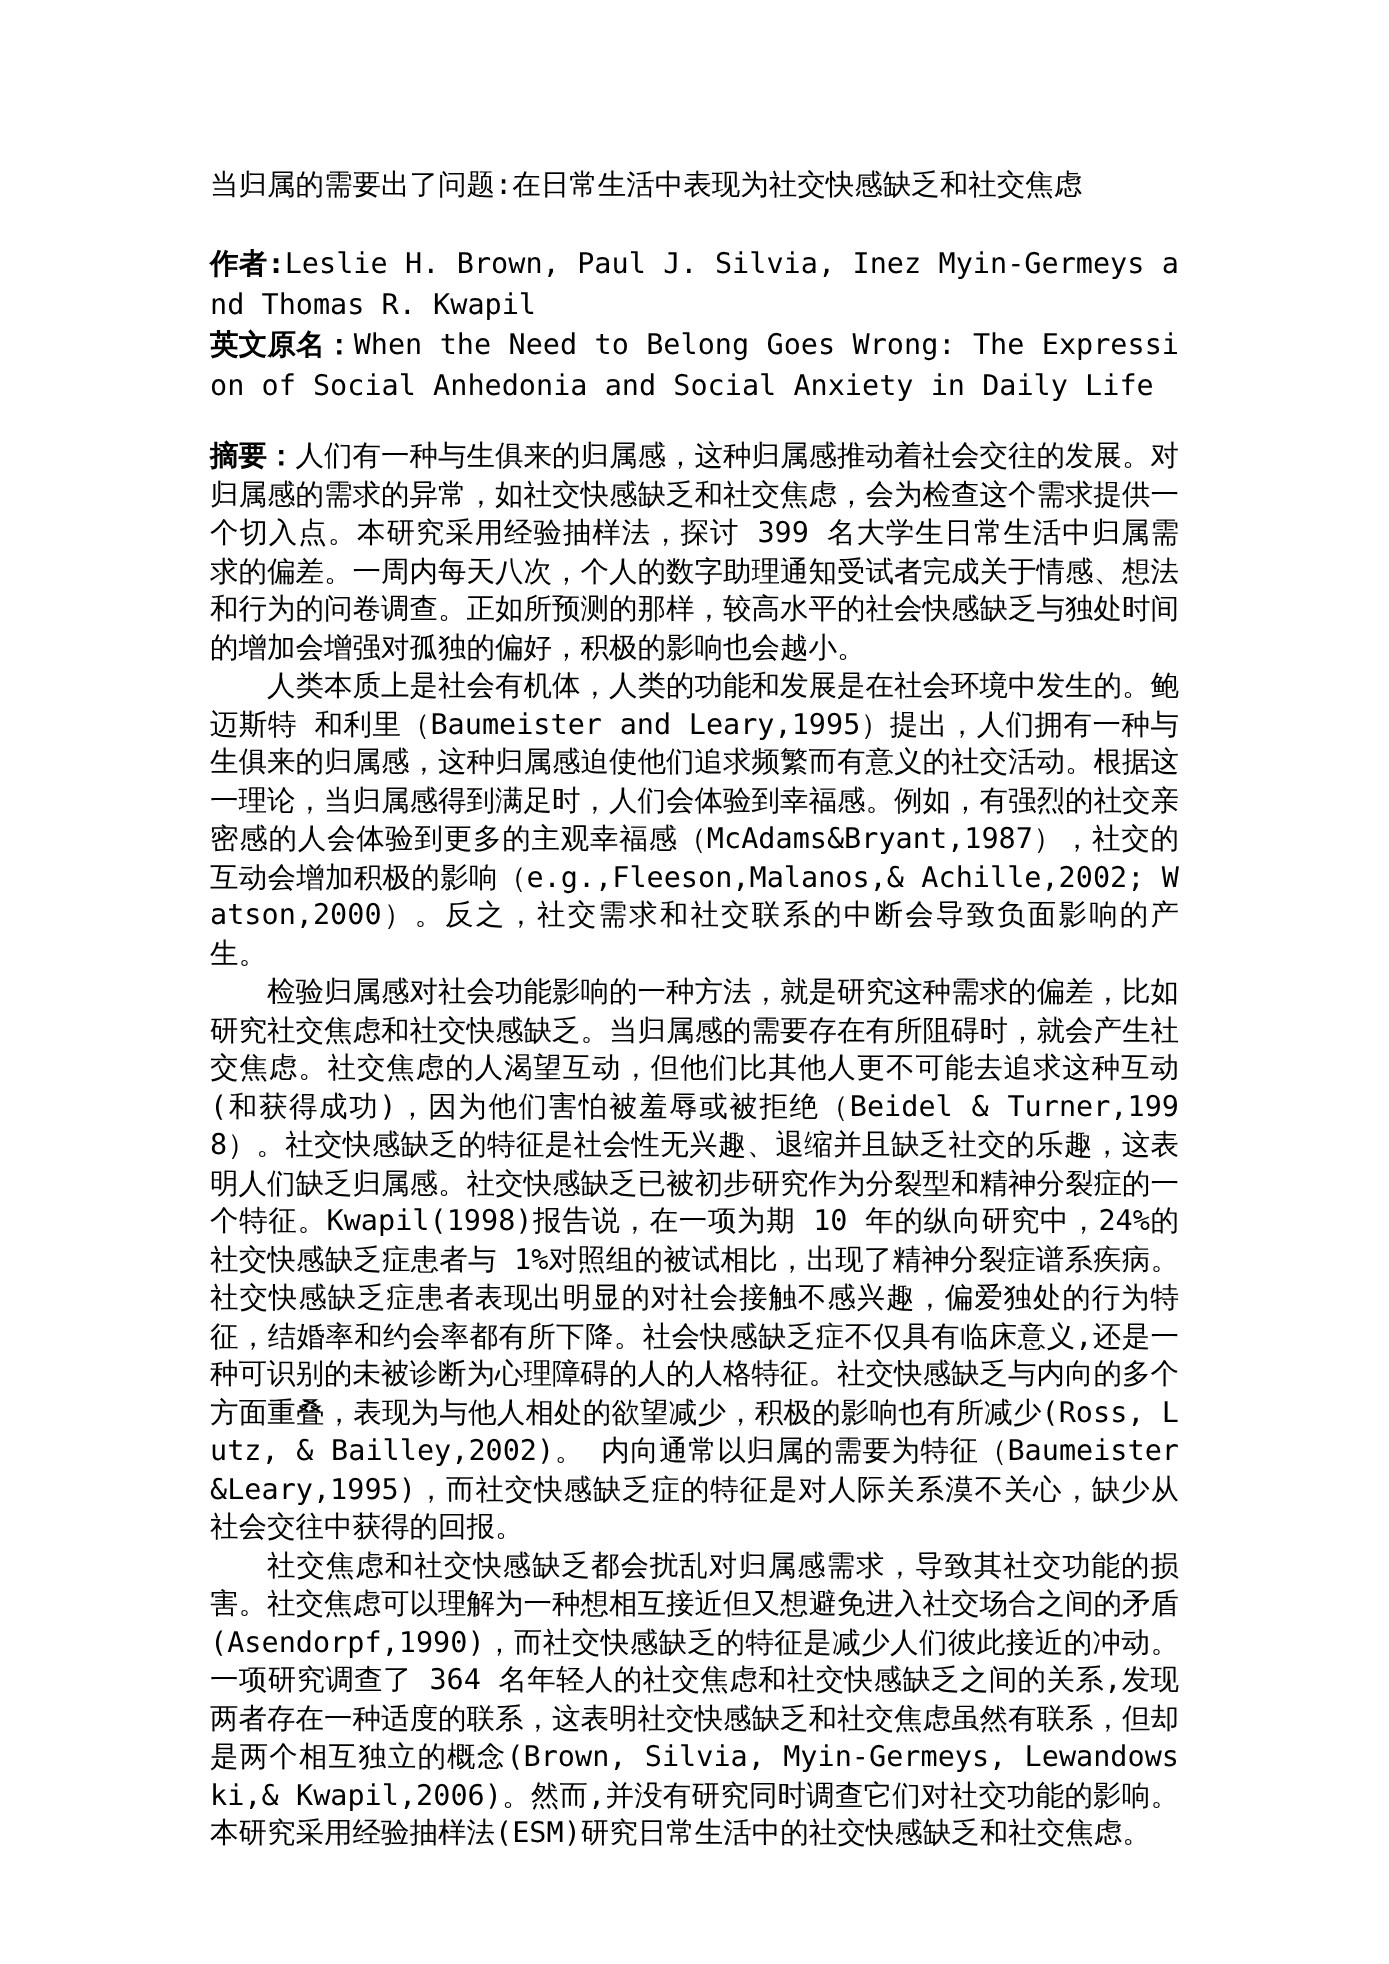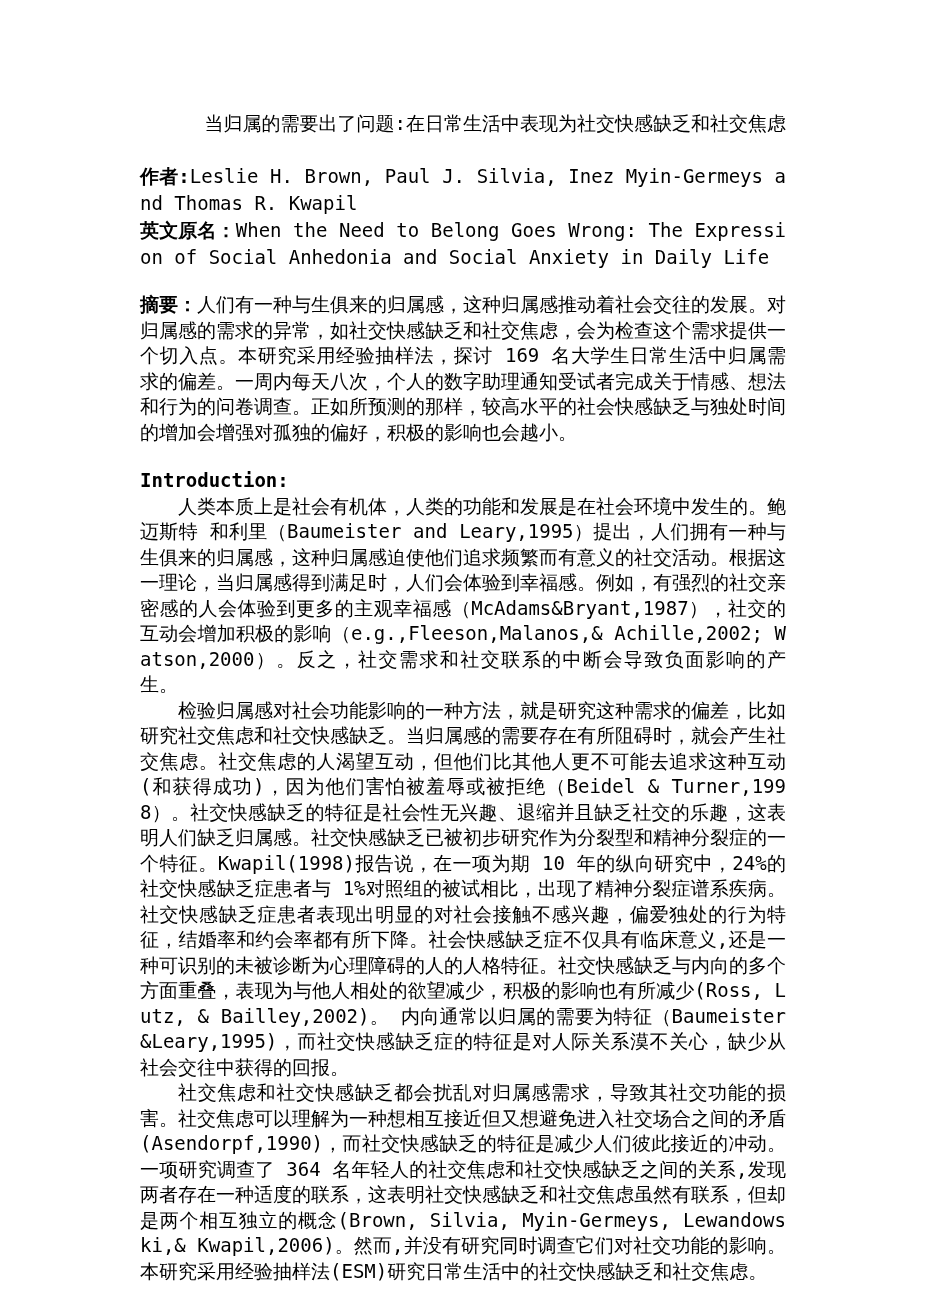--- a/index.html
+++ b/index.html
@@ -22,21 +22,21 @@
     background: #ffffff;
   }
   p {
     margin: 0;
     font-size: 19px;
     line-height: 25.5px;
     text-align: justify;
     word-break: break-all;
   }
   .doc-title {
-    text-align: right;
+    text-align: left;
     line-height: 26px;
     margin-bottom: 27px;
   }
   .meta-block p {
     line-height: 27px;
   }
   .lbl {
     font-weight: bold;
   }
   .abstract {
@@ -55,22 +55,21 @@
 
 <div class="page">
 
   <p class="doc-title">当归属的需要出了问题:在日常生活中表现为社交快感缺乏和社交焦虑</p>
 
   <div class="meta-block">
     <p><b class="lbl">作者:</b><span>Leslie H. Brown, Paul J. Silvia, Inez Myin-Germeys and Thomas R. Kwapil</span></p>
     <p><b class="lbl">英文原名：</b><span>When the Need to Belong Goes Wrong: The Expression of Social Anhedonia and Social Anxiety in Daily Life</span></p>
   </div>
 
-  <p class="abstract"><b class="lbl">摘要：</b><span>人们有一种与生俱来的归属感，这种归属感推动着社会交往的发展。对归属感的需求的异常，如社交快感缺乏和社交焦虑，会为检查这个需求提供一个切入点。本研究采用经验抽样法，探讨 169 名大学生日常生活中归属需求的偏差。一周内每天八次，个人的数字助理通知受试者完成关于情感、想法和行为的问卷调查。正如所预测的那样，较高水平的社会快感缺乏与独处时间的增加会增强对孤独的偏好，积极的影响也会越小。</span></p>
+  <p class="abstract"><b class="lbl">摘要：</b><span>人们有一种与生俱来的归属感，这种归属感推动着社会交往的发展。对归属感的需求的异常，如社交快感缺乏和社交焦虑，会为检查这个需求提供一个切入点。本研究采用经验抽样法，探讨 399 名大学生日常生活中归属需求的偏差。一周内每天八次，个人的数字助理通知受试者完成关于情感、想法和行为的问卷调查。正如所预测的那样，较高水平的社会快感缺乏与独处时间的增加会增强对孤独的偏好，积极的影响也会越小。</span></p>
 
   <div class="intro">
-    <p class="intro-heading">Introduction:</p>
     <p class="body-para">人类本质上是社会有机体，人类的功能和发展是在社会环境中发生的。鲍迈斯特 和利里（Baumeister and Leary,1995）提出，人们拥有一种与生俱来的归属感，这种归属感迫使他们追求频繁而有意义的社交活动。根据这一理论，当归属感得到满足时，人们会体验到幸福感。例如，有强烈的社交亲密感的人会体验到更多的主观幸福感（McAdams&amp;Bryant,1987），社交的互动会增加积极的影响（e.g.,Fleeson,Malanos,&amp; Achille,2002; Watson,2000）。反之，社交需求和社交联系的中断会导致负面影响的产生。</p>
     <p class="body-para">检验归属感对社会功能影响的一种方法，就是研究这种需求的偏差，比如研究社交焦虑和社交快感缺乏。当归属感的需要存在有所阻碍时，就会产生社交焦虑。社交焦虑的人渴望互动，但他们比其他人更不可能去追求这种互动(和获得成功)，因为他们害怕被羞辱或被拒绝（Beidel &amp; Turner,1998）。社交快感缺乏的特征是社会性无兴趣、退缩并且缺乏社交的乐趣，这表明人们缺乏归属感。社交快感缺乏已被初步研究作为分裂型和精神分裂症的一个特征。Kwapil(1998)报告说，在一项为期 10 年的纵向研究中，24%的社交快感缺乏症患者与 1%对照组的被试相比，出现了精神分裂症谱系疾病。社交快感缺乏症患者表现出明显的对社会接触不感兴趣，偏爱独处的行为特征，结婚率和约会率都有所下降。社会快感缺乏症不仅具有临床意义,还是一种可识别的未被诊断为心理障碍的人的人格特征。社交快感缺乏与内向的多个方面重叠，表现为与他人相处的欲望减少，积极的影响也有所减少(Ross, Lutz, &amp; Bailley,2002)。 内向通常以归属的需要为特征（Baumeister&amp;Leary,1995)，而社交快感缺乏症的特征是对人际关系漠不关心，缺少从社会交往中获得的回报。</p>
     <p class="body-para">社交焦虑和社交快感缺乏都会扰乱对归属感需求，导致其社交功能的损害。社交焦虑可以理解为一种想相互接近但又想避免进入社交场合之间的矛盾(Asendorpf,1990)，而社交快感缺乏的特征是减少人们彼此接近的冲动。一项研究调查了 364 名年轻人的社交焦虑和社交快感缺乏之间的关系,发现两者存在一种适度的联系，这表明社交快感缺乏和社交焦虑虽然有联系，但却是两个相互独立的概念(Brown, Silvia, Myin-Germeys, Lewandowski,&amp; Kwapil,2006)。然而,并没有研究同时调查它们对社交功能的影响。本研究采用经验抽样法(ESM)研究日常生活中的社交快感缺乏和社交焦虑。</p>
   </div>
 
 </div>
 
 </body></html>

